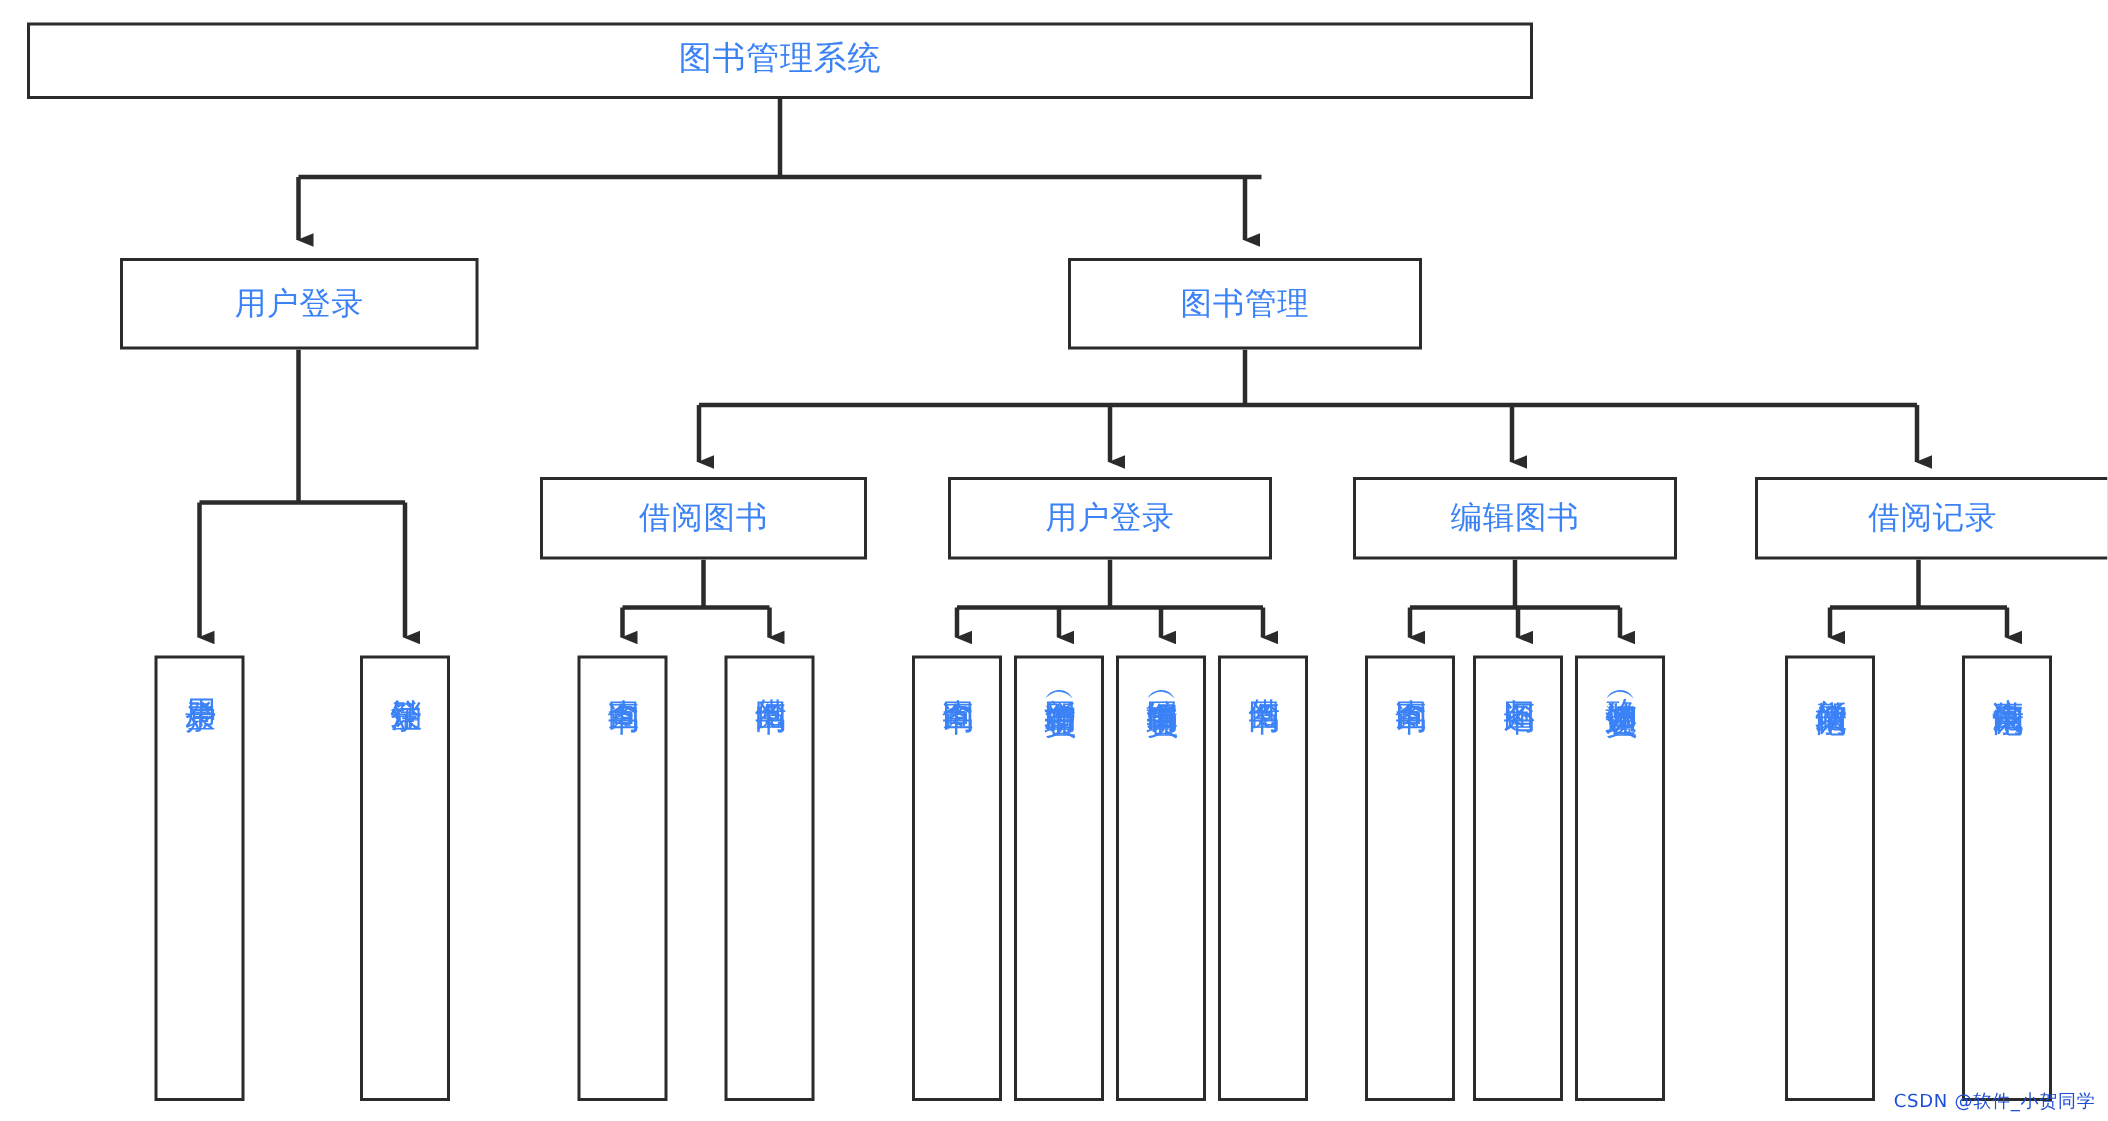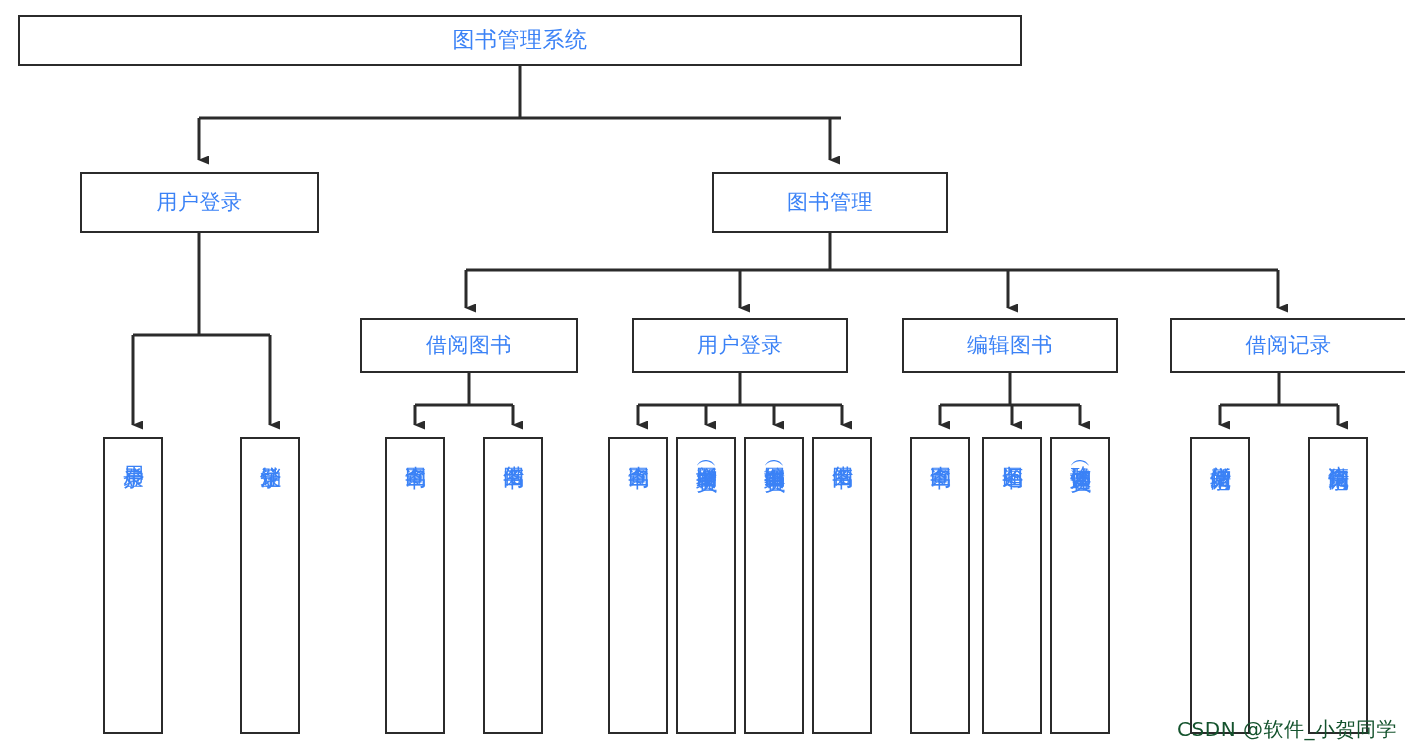--- a/index.html
+++ b/index.html
@@ -57,22 +57,22 @@
     font-size: 21px;
     line-height: 1.22;
     letter-spacing: 1px;
     white-space: nowrap;
     text-align: left;
   }
   .watermark {
     position: absolute;
     right: 8px;
     bottom: 4px;
-    font-size: 20px;
-    color: #14532d;
+    font-size: 12px;
+    color: #1d4ed8;
     white-space: nowrap;
     letter-spacing: 0.5px;
   }
 </style>
 </head>
 <body>
 
 <div id="canvas">
 
   <svg class="diagram" viewBox="0 0 1405 747" xmlns="http://www.w3.org/2000/svg">

